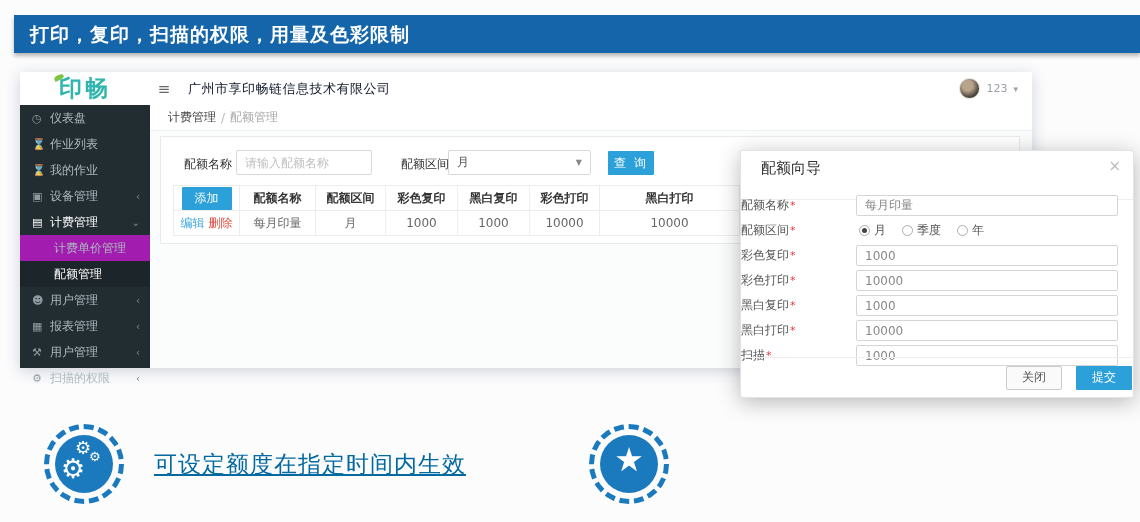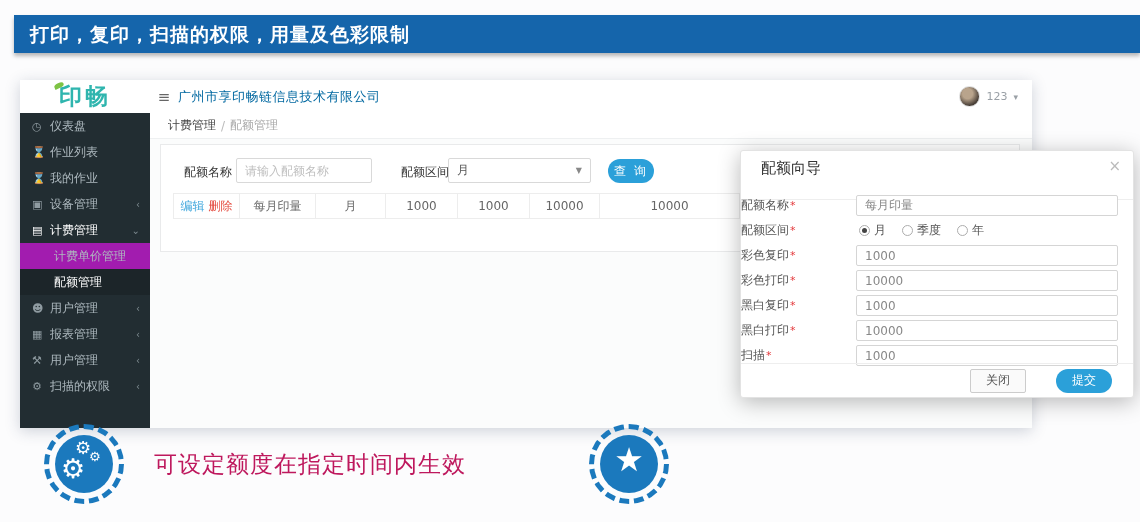--- a/index.html
+++ b/index.html
@@ -16,30 +16,30 @@
   .banner {
     position:absolute; left:14px; top:15px; width:1126px; height:38px;
     background:#1565ab;
     box-shadow:0 3px 4px rgba(0,0,0,.28);
     color:#fff; font-size:19px; font-weight:bold;
     line-height:38px; padding-left:16px; letter-spacing:1px;
   }
 
   
   .window {
-    position:absolute; left:20px; top:80px; width:1012px; height:348px;
+    position:absolute; left:20px; top:72px; width:1012px; height:296px;
     background:#fff;
     box-shadow:0 3px 14px rgba(40,60,90,.22);
   }
   .win-header { position:absolute; left:0; top:0; right:0; height:33px; background:#fff; display:flex; align-items:center; }
   .logo-box { width:130px; text-align:center; position:relative; }
   .logo-text { font-size:23px; font-weight:bold; color:#2fb5ae; letter-spacing:3px; font-family:"DejaVu Serif","Liberation Serif",serif; }
   .logo-leaf { position:absolute; left:34px; top:2px; width:10px; height:5px; background:#7ec344; border-radius:50% 50% 50% 0; transform:rotate(-25deg); }
   .hamburger { width:28px; text-align:center; font-size:15px; color:#666; cursor:pointer; }
-  .company { font-size:13px; color:#0369a1; letter-spacing:.5px; }
+  .company { font-size:13px; color:#0f172a; margin-left:10px; letter-spacing:.5px; }
   .user-box { margin-left:auto; margin-right:14px; display:flex; align-items:center; gap:6px; cursor:pointer; }
   .avatar { width:21px; height:21px; border-radius:50%; background:radial-gradient(circle at 40% 35%,#b9a48c 0 30%,#4a4038 70%,#2e2a26); border:1px solid #ddd; }
   .user-name { font-size:11px; color:#9aa0a6; }
   .user-caret { font-size:9px; color:#9aa0a6; }
 
   
   .sidebar { position:absolute; left:0; top:33px; width:130px; bottom:0; background:#222d32; }
   .side-item { height:26px; display:flex; align-items:center; padding:0 10px 0 12px; font-size:12px; color:#aeb9bf; cursor:pointer; }
   .side-item .glyph { width:18px; font-size:11px; text-align:left; color:#8f9ba1; }
   .side-item .chev { margin-left:auto; font-size:10px; color:#7d8a90; }
@@ -58,21 +58,21 @@
   .card { position:absolute; left:10px; top:5px; right:12px; height:108px; background:#fff; border:1px solid #e9eaeb; }
 
   .filter-row { position:absolute; left:0; top:13px; right:0; height:25px; font-size:12px; }
   .filter-label { position:absolute; top:6px; color:#333; }
   .lbl-name { left:23px; }
   .lbl-range { left:240px; }
   .inp-name { position:absolute; left:75px; top:0; width:136px; height:25px; border:1px solid #d9d9d9; border-radius:2px; padding:0 8px; font-size:12px; color:#555; font-family:inherit; }
   .inp-name::placeholder { color:#bfbfbf; }
   .select-box { position:absolute; left:287px; top:0; width:143px; height:25px; border:1px solid #d9d9d9; border-radius:2px; background:#fff; display:flex; align-items:center; padding:0 8px; color:#555; cursor:pointer; }
   .select-caret { margin-left:auto; font-size:8px; color:#888; }
-  .btn-blue { background:#2ba0d9; color:#fff; border:none; border-radius:12px; font-size:12px; font-family:inherit; cursor:pointer; }
+  .btn-blue { background:#2ba0d9; color:#fff; border:none; border-radius:1px; font-size:12px; font-family:inherit; cursor:pointer; }
   .btn-search { position:absolute; left:447px; top:1px; width:46px; height:24px; letter-spacing:2px; }
 
   table.quota { position:absolute; left:12px; top:48px; border-collapse:collapse; table-layout:fixed; width:calc(100% - 24px); font-size:12px; }
   table.quota th, table.quota td { border:1px solid #ededed; height:25px; text-align:center; font-weight:normal; color:#666; overflow:hidden; white-space:nowrap; }
   table.quota th { color:#333; font-weight:bold; background:#fff; }
   .btn-add { padding:3px 13px; }
   .link-edit { color:#3ea6dc; cursor:pointer; margin-right:4px; }
   .link-del { color:#e4483c; cursor:pointer; }
 
   
@@ -82,35 +82,35 @@
   .modal-close { position:absolute; right:12px; top:6px; font-size:15px; color:#bbb; cursor:pointer; }
   .modal-body { position:absolute; left:0; top:34px; right:0; bottom:38px; padding-top:8px; }
   .m-row { height:25px; display:flex; align-items:center; }
   .m-label { width:108px; font-size:12px; color:#555; }
   .m-req { color:#e4393c; font-size:11px; margin-left:1px; }
   .m-input { margin-left:7px; width:262px; height:21px; border:1px solid #d5d5d5; border-radius:2px; font-size:12px; color:#888; padding:0 8px; font-family:inherit; }
   .m-radios { margin-left:10px; display:flex; align-items:center; gap:16px; font-size:12px; color:#555; }
   .radio { display:flex; align-items:center; gap:4px; cursor:pointer; }
   .radio-dot { width:11px; height:11px; border:1px solid #adadad; border-radius:50%; background:#fff; position:relative; }
   .radio.checked .radio-dot::after { content:""; position:absolute; left:2px; top:2px; width:5px; height:5px; border-radius:50%; background:#444; }
-  .modal-footer { position:absolute; left:0; bottom:0; right:0; height:34px; border-top:1px solid #eee; display:flex; align-items:center; justify-content:flex-end; padding-right:21px; gap:30px; }
+  .modal-footer { position:absolute; left:0; bottom:0; right:0; height:40px; border-top:1px solid #eee; display:flex; align-items:center; justify-content:flex-end; padding-right:1px; gap:14px; }
   .btn-cancel { width:56px; height:24px; background:#fafafa; border:1px solid #ccc; border-radius:2px; color:#555; font-size:12px; font-family:inherit; cursor:pointer; }
   .btn-submit { width:56px; height:24px; }
 
   
   .feature { position:absolute; display:flex; align-items:center; }
   .f1 { left:44px; top:424px; }
   .f2 { left:589px; top:424px; }
   .badge-outer { width:80px; height:80px; border:5px dashed #1b79bd; border-radius:50%; display:flex; align-items:center; justify-content:center; }
   .badge-inner { width:58px; height:58px; background:#1b79bd; border-radius:50%; position:relative; color:#fff; }
   .gear-a { position:absolute; left:6px; top:18px; font-size:27px; }
   .gear-b { position:absolute; left:20px; top:2px; font-size:18px; }
   .gear-c { position:absolute; left:34px; top:14px; font-size:13px; }
   .star-g { position:absolute; left:0; top:5px; width:100%; text-align:center; font-size:33px; }
-  .feature-text { margin-left:30px; font-size:23px; color:#be185d; letter-spacing:1px; }
+  .feature-text { margin-left:30px; font-size:23px; color:#0369a1; letter-spacing:1px;text-decoration:underline; }
 </style>
 </head>
 <body>
 
 <div class="banner">打印，复印，扫描的权限，用量及色彩限制</div>
 
 <div class="window">
 
   <div class="win-header">
     <div class="logo-box">
@@ -202,20 +202,32 @@
           <col style="width:66px">
             <col style="width:76px">
             <col style="width:70px">
           <col style="width:72px">
             <col style="width:72px">
             <col style="width:70px">
           <col style="width:140px">
             <col>
         </colgroup>
         <tbody>
+            <tr>
+          <th>
+            <button class="btn-blue btn-add">添加</button>
+          </th>
+          <th>配额名称</th>
+          <th>配额区间</th>
+          <th>彩色复印</th>
+          <th>黑白复印</th>
+          <th>彩色打印</th>
+          <th>黑白打印</th>
+          <th></th>
+        </tr>
         <tr>
           <td>
             <span class="link-edit">编辑</span><span class="link-del">删除</span>
           </td>
           <td>每月印量</td>
           <td>月</td>
           <td>1000</td>
           <td>1000</td>
           <td>10000</td>
           <td>10000</td>

